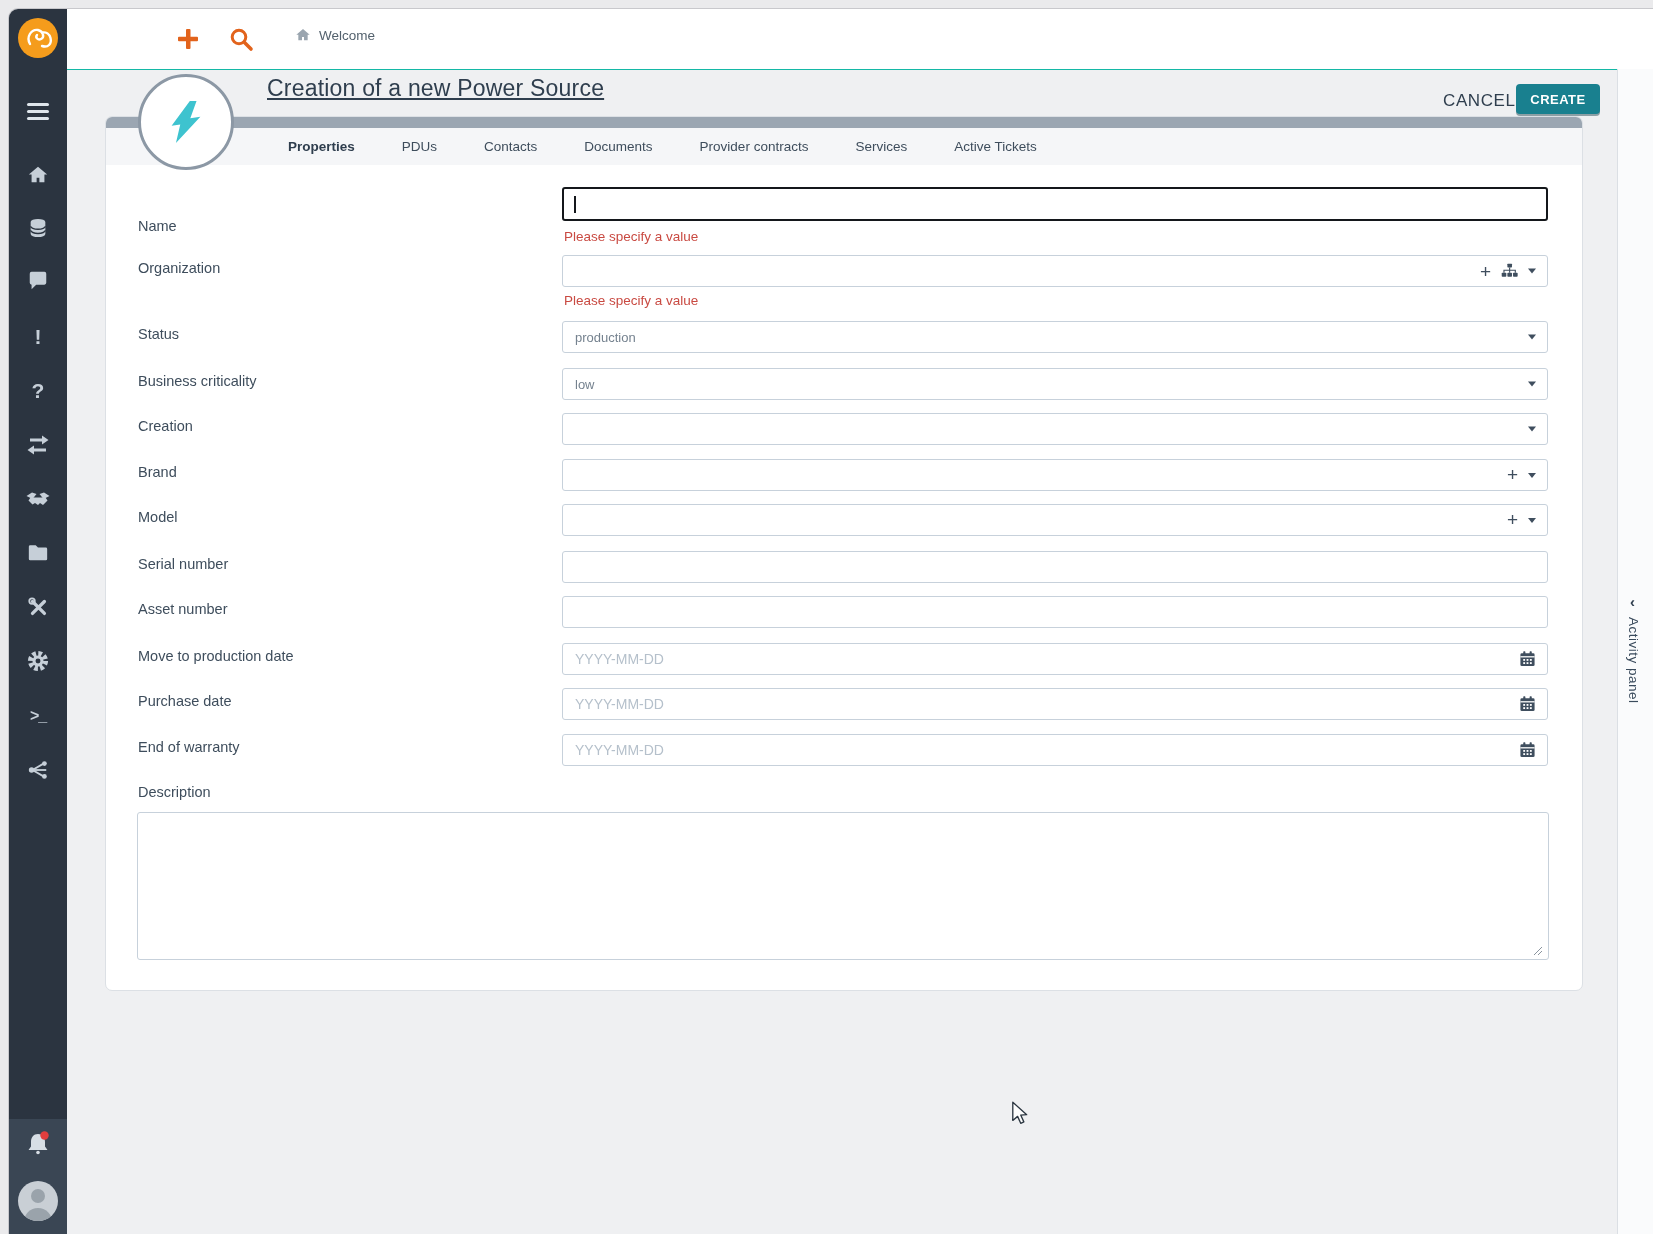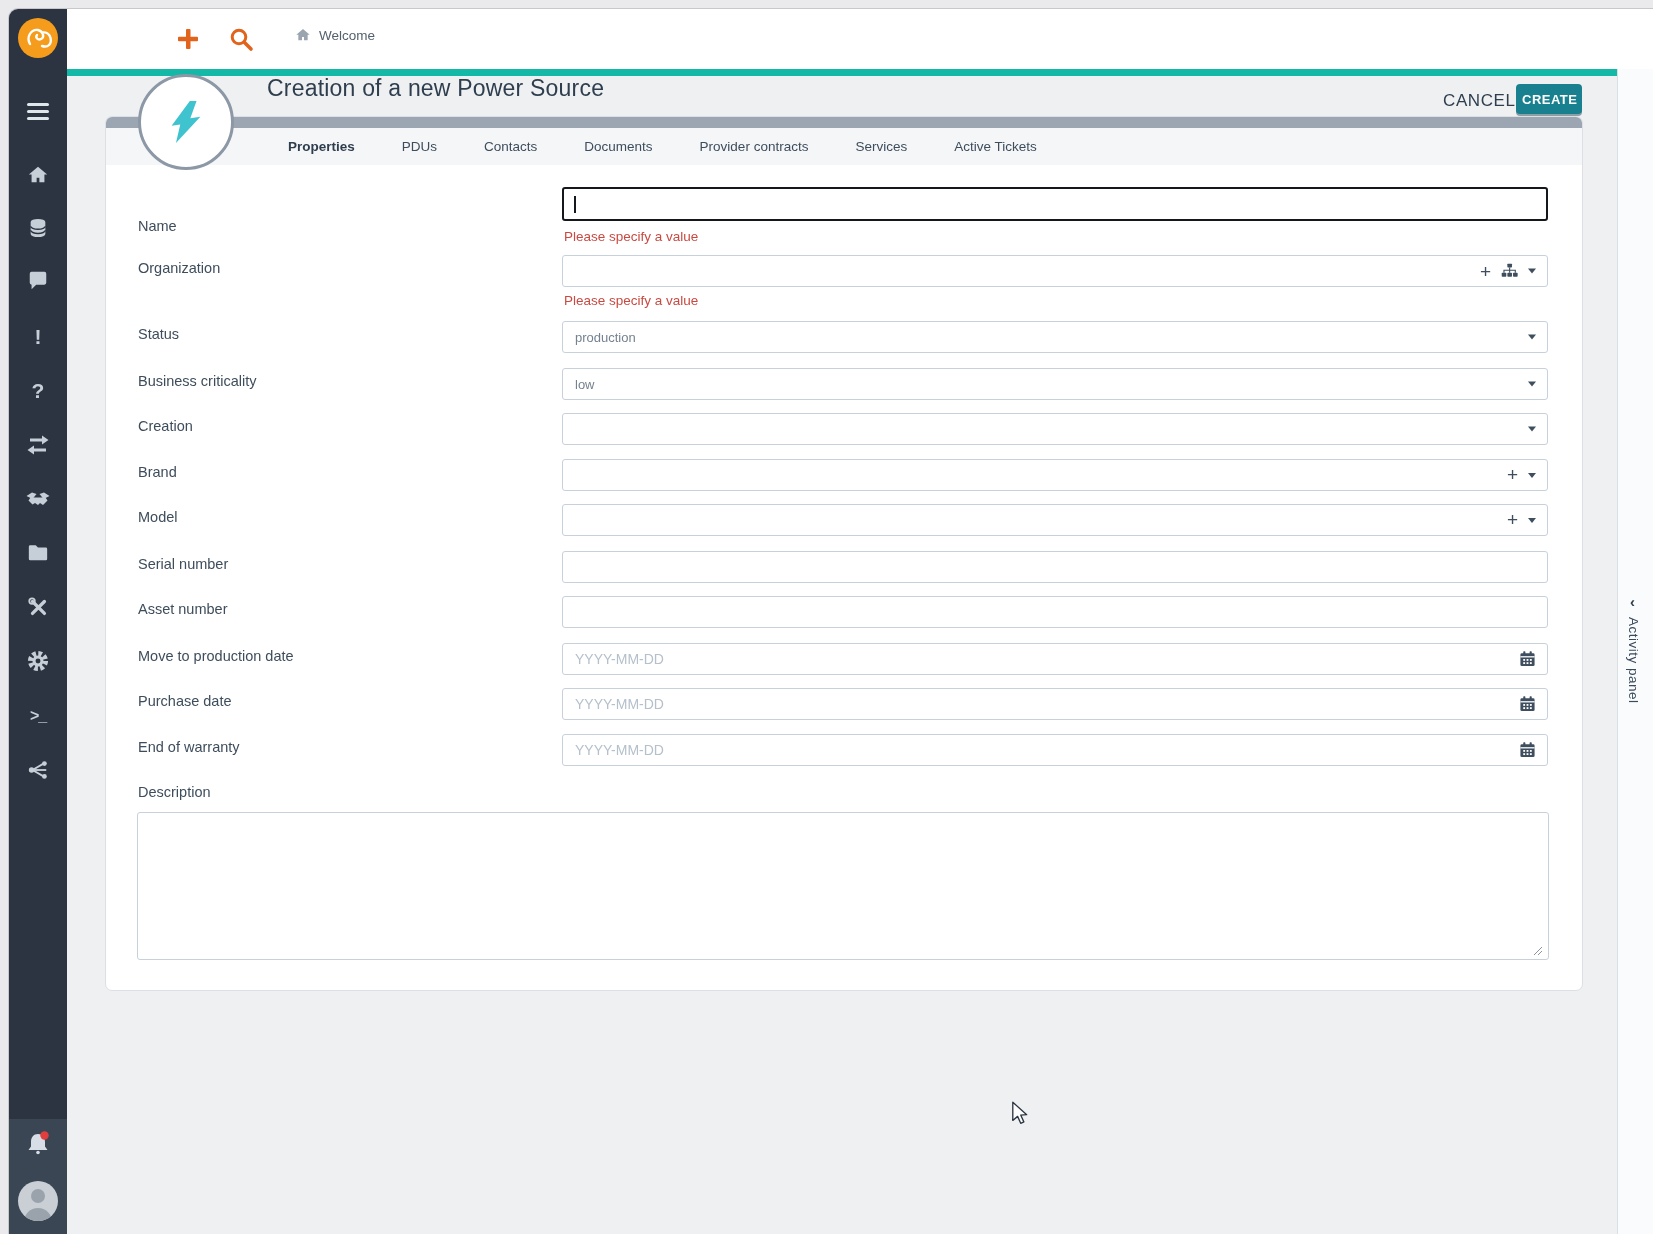--- a/index.html
+++ b/index.html
@@ -10,33 +10,33 @@
   
   #sidebar{position:absolute;left:0;top:0;width:58px;height:1226px;background:#2B3440;}
   .logo{position:absolute;left:9px;top:9px;width:40px;height:40px;border-radius:50%;
     background:#F59C1C;display:flex;align-items:center;justify-content:center;}
   .sbicon{position:absolute;left:0;width:58px;display:flex;align-items:center;justify-content:center;
     color:#C6CFD8;cursor:pointer;}
   .sbtext{font-weight:bold;font-size:19px;color:#C6CFD8;}
   #sb-bottom{position:absolute;left:0;top:1110px;width:58px;height:116px;background:#3A4654;}
   
   #topbar{position:absolute;left:58px;top:0;width:1587px;height:60px;background:#FFFFFF;
-    border-bottom:7px solid #14b8a6;}
+    border-bottom:1px solid #14b8a6;}
   .tb-plus{position:absolute;left:104px;top:13px;width:34px;height:34px;display:flex;
     align-items:center;justify-content:center;cursor:pointer;}
   .tb-search{position:absolute;left:158px;top:14px;width:32px;height:32px;display:flex;
     align-items:center;justify-content:center;cursor:pointer;}
   .crumb{position:absolute;left:228px;top:18px;display:flex;align-items:center;gap:8px;
     font-size:13.5px;color:#53616D;cursor:pointer;}
   
   .page-title{position:absolute;left:258px;top:66px;font-size:23px;color:#2F3E4E;
     letter-spacing:.2px;}
   .btn-cancel{position:absolute;left:1434px;top:82px;font-size:17px;color:#2F3E4E;
     letter-spacing:.6px;cursor:pointer;}
-  .btn-create{position:absolute;left:1507px;top:75px;width:66px;height:30px;background:#19808F;
+  .btn-create{position:absolute;left:1507px;top:75px;width:84px;height:30px;background:#19808F;
     color:#fff;font-size:13px;font-weight:bold;letter-spacing:.5px;border:none;border-radius:4px;
     box-shadow:0 2px 0 rgba(20,60,70,.45);cursor:pointer;}
   
   .card{position:absolute;left:96px;top:107px;width:1478px;height:875px;background:#fff;
     border:1px solid #DCE0E5;border-radius:7px;box-sizing:border-box;}
   .graybar{position:absolute;left:0;top:0;width:100%;height:11px;background:#9BA6B2;
     border-radius:6px 6px 0 0;}
   .tabrow{position:absolute;left:0;top:11px;width:100%;height:37px;background:#F5F6F8;
     display:flex;align-items:center;gap:47px;padding-left:166px;box-sizing:border-box;}
   .tab{font-size:13.5px;color:#3E4D5C;cursor:pointer;white-space:nowrap;}
@@ -201,21 +201,21 @@
         </svg>
     </div>
     <div class="crumb">
       <svg width="16" height="16" viewBox="0 0 24 24" fill="#9AA5AF">
           <path d="M12 3 L2 11.5 h3 V20 h5.5 v-5 h3 v5 H19 v-8.5 h3 Z"></path>
         </svg>
       <span>Welcome</span>
     </div>
   </header>
 
-  <h1 class="page-title" style="margin:0;font-weight:400;">Creation of a new Power Source</h1>
+  <h1 class="page-title" style="margin:0;font-weight:400;text-decoration:underline;">Creation of a new Power Source</h1>
   <span class="btn-cancel">CANCEL</span>
   <button class="btn-create">CREATE</button>
 
   <div class="card">
     <div class="graybar"></div>
     <div class="tabrow">
       <span class="tab active">Properties</span>
       <span class="tab">PDUs</span>
       <span class="tab">Contacts</span>
       <span class="tab">Documents</span>

